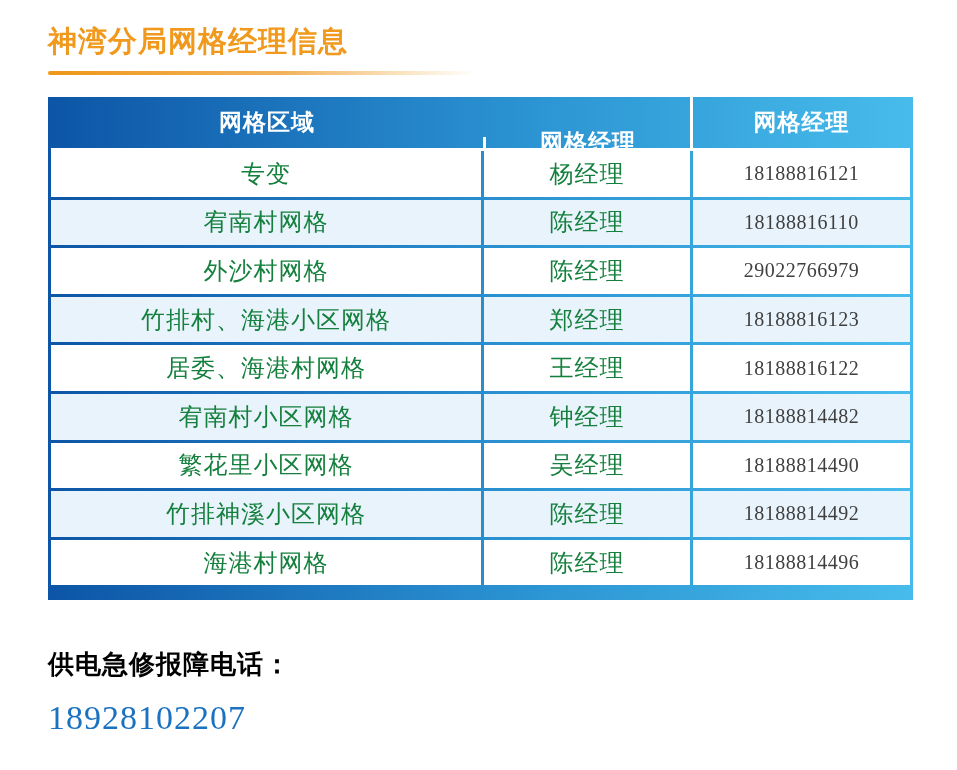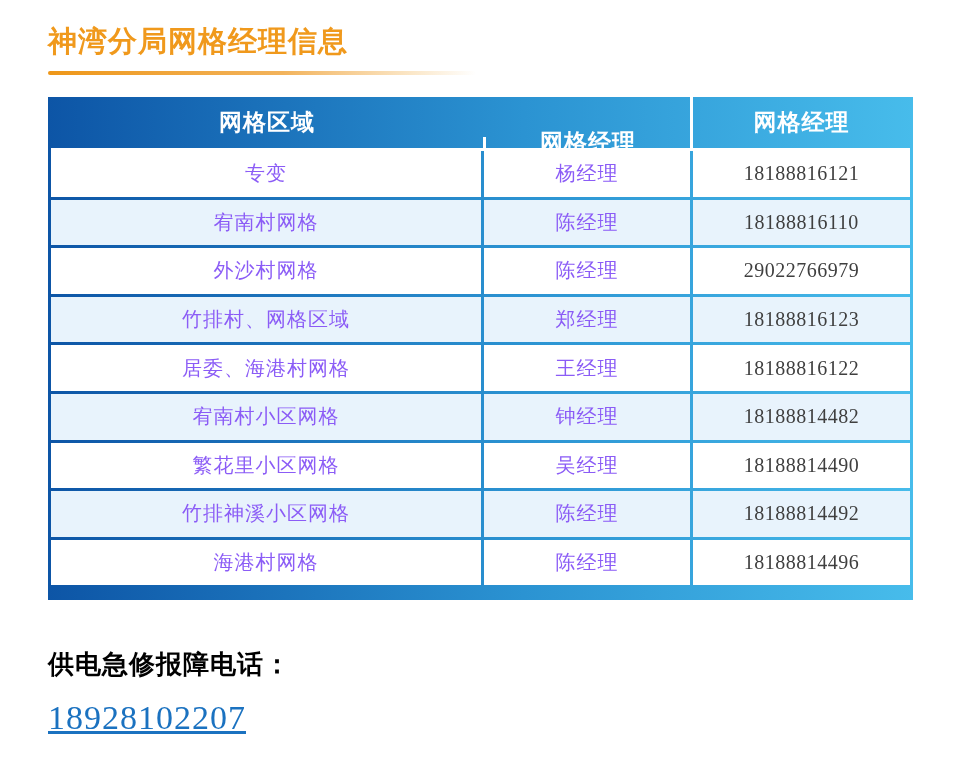--- a/index.html
+++ b/index.html
@@ -69,22 +69,22 @@
     grid-template-columns: 430fr 206fr 217fr;
     gap: 3px;
   }
   .tr { display: contents; }
   .td {
     display: flex;
     align-items: center;
     justify-content: center;
     height: 45.6px;
     background: #ffffff;
-    font-size: 20px;
-    color: #8b5cf6;
+    font-size: 24px;
+    color: #15803d;
     letter-spacing: 1px;
   }
   .tr:nth-child(even) .td { background: #e8f3fc; }
   .td.phone {
     font-family: "Liberation Serif", "DejaVu Serif", serif;
     font-size: 20px;
     color: #3f3f3f;
     letter-spacing: 0.5px;
   }
 
@@ -95,21 +95,20 @@
     font-weight: bold;
     color: #000000;
     letter-spacing: 1px;
   }
   .hotline-number {
     margin-top: 17px;
     font-family: "Liberation Serif", "DejaVu Serif", serif;
     font-size: 34px;
     color: #1b72c0;
     letter-spacing: 1px;
-    text-decoration: underline;
   }
 </style>
 </head>
 <body>
 
 <div class="page">
 
   <h1 class="page-title">神湾分局网格经理信息</h1>
   <div class="title-underline"></div>
 
@@ -130,21 +129,21 @@
         <div class="td area">宥南村网格</div>
         <div class="td mgr">陈经理</div>
         <div class="td phone">18188816110</div>
       </div>
       <div class="tr">
         <div class="td area">外沙村网格</div>
         <div class="td mgr">陈经理</div>
         <div class="td phone">29022766979</div>
       </div>
       <div class="tr">
-        <div class="td area">竹排村、网格区域</div>
+        <div class="td area">竹排村、海港小区网格</div>
         <div class="td mgr">郑经理</div>
         <div class="td phone">18188816123</div>
       </div>
       <div class="tr">
         <div class="td area">居委、海港村网格</div>
         <div class="td mgr">王经理</div>
         <div class="td phone">18188816122</div>
       </div>
       <div class="tr">
         <div class="td area">宥南村小区网格</div>

